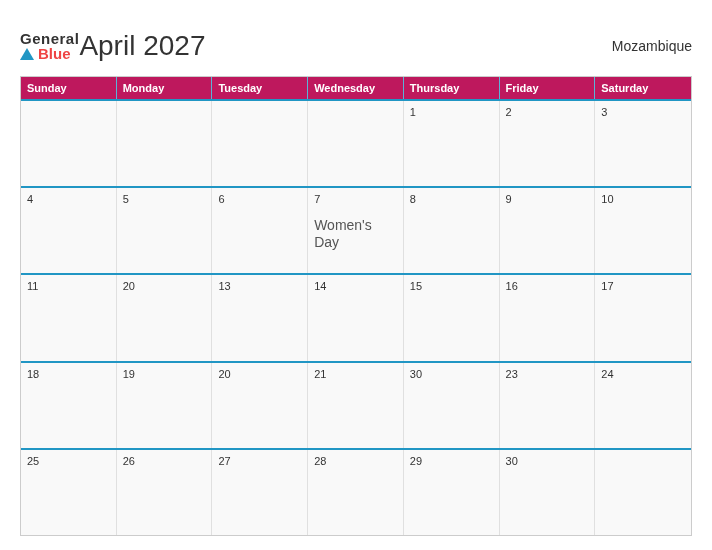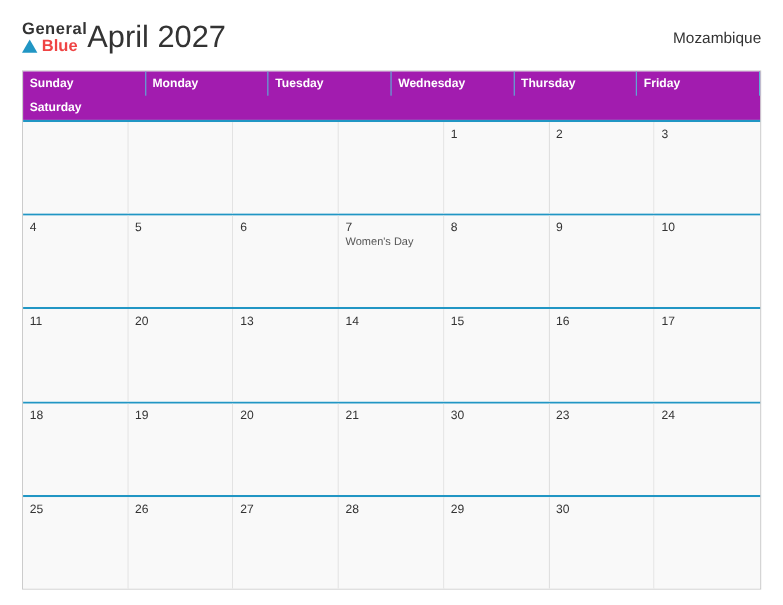--- a/index.html
+++ b/index.html
@@ -6,21 +6,21 @@
     body {
       width: 712px;
       height: 550px;
       background: #fff;
       font-family: Arial, sans-serif;
       overflow: hidden;
     }
     .page {
       width: 712px;
       height: 550px;
-      padding: 18px 20px 14px 20px;
+      padding: 30px 20px 14px 20px;
       display: flex;
       flex-direction: column;
     }
     .header {
       display: flex;
       justify-content: space-between;
       align-items: center;
       margin-bottom: 14px;
     }
     .logo {
@@ -66,22 +66,22 @@
       min-width: 90px;
     }
     .calendar {
       flex: 1;
       display: flex;
       flex-direction: column;
       border: 1px solid #ccc;
     }
     .day-headers {
       display: grid;
-      grid-template-columns: repeat(6, 1fr);
-      background: #a21caf;
+      grid-template-columns: repeat(7, 1fr);
+      background: #be185d;
     }
     .day-header {
       color: #fff;
       font-size: 11px;
       font-weight: bold;
       padding: 5px 6px;
       border-right: 1px solid #5ab3d8;
       text-align: left;
     }
     .day-header:last-child {
@@ -113,23 +113,23 @@
     }
     .day-cell.empty {
       background: #f9f9f9;
     }
     .day-number {
       font-size: 11px;
       color: #333;
       font-weight: normal;
     }
     .holiday-name {
-      font-size: 10px;
+      font-size: 14px;
       color: #555;
-      margin-top: 2px;
+      margin-top: 12px;
       line-height: 1.2;
     }
   </style>
 </head>
 <body>
 
 <div class="page">
   <div class="header">
     <div class="logo">
       <span class="logo-general">General</span>

